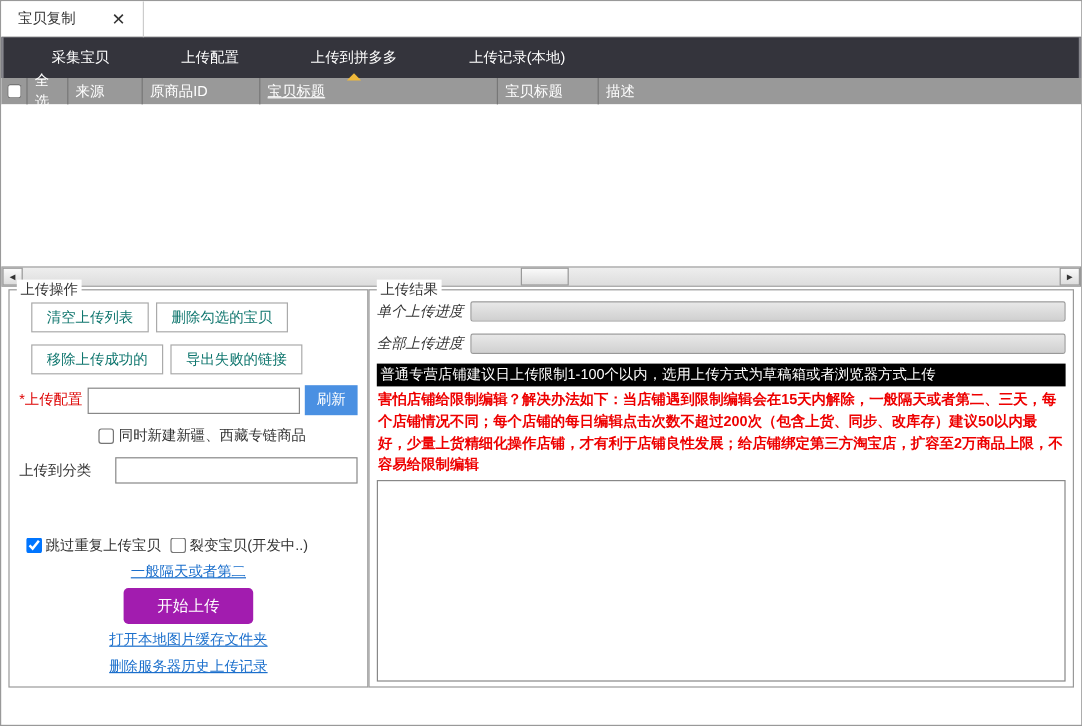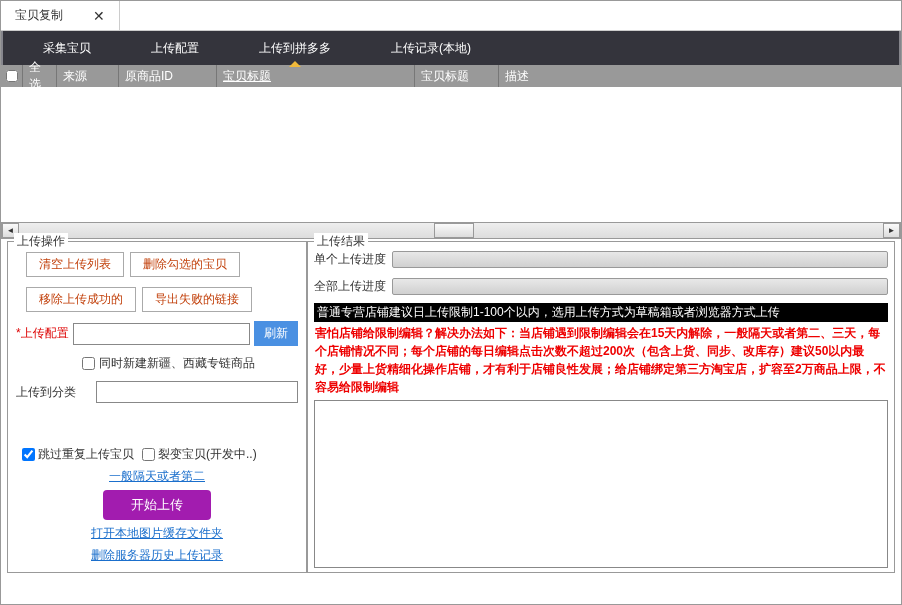--- a/index.html
+++ b/index.html
@@ -25,37 +25,37 @@
 .scrollbar-h { height:17px; background:linear-gradient(#eee,#ddd); border:1px solid #999; display:flex; align-items:center; position:relative; }
 .sb-arrow { width:17px; height:15px; background:linear-gradient(#fafafa,#ddd); border:1px solid #999; display:flex; align-items:center; justify-content:center; font-size:8px; color:#333; }
 .sb-track { flex:1; height:15px; position:relative; }
 .sb-thumb { position:absolute; top:0; left:48%; width:40px; height:15px; background:linear-gradient(#fafafa,#ddd); border:1px solid #999; }
 .main-area { display:flex; height:340px; padding:2px 6px 6px 6px; gap:0; }
 .left-panel { width:300px; border:1px solid #999; padding:4px 8px 4px 8px; display:flex; flex-direction:column; position:relative; }
 .right-panel { flex:1; border:1px solid #999; padding:4px 6px; display:flex; flex-direction:column; }
 .panel-title { position:absolute; top:-9px; left:6px; background:#fff; padding:0 3px; font-size:12px; color:#333; }
 .right-panel { position:relative; }
 .btn-row { display:flex; gap:6px; margin:6px 0 4px 10px; }
-.btn { background:#fff; border:1px solid #aaa; padding:3px 12px; font-size:12px; cursor:pointer; color:#c2410c; }
+.btn { background:#fff; border:1px solid #aaa; padding:3px 12px; font-size:12px; cursor:pointer; color:#0f766e; }
 .row { display:flex; align-items:center; margin:5px 0; }
 .label-red { color:#d00; font-size:12px; margin-right:4px; }
 .select-box { flex:1; height:22px; border:1px solid #888; background:#fff; }
 .btn-refresh { background:#4a90e2; color:#fff; border:none; padding:4px 10px; font-size:12px; margin-left:4px; cursor:pointer; }
 .checkbox-row { display:flex; align-items:center; margin:4px 0 4px 66px; font-size:12px; color:#333; }
 .checkbox-row input { margin-right:4px; }
 .label-dark { color:#333; font-size:12px; margin-right:20px; }
 .input-box { flex:1; height:22px; border:1px solid #888; background:#fff; }
 .spacer { flex:1; }
 .bottom-controls { display:flex; flex-direction:column; align-items:center; gap:5px; margin-bottom:4px; }
 .check-double { display:flex; gap:8px; font-size:12px; color:#333; width:100%; padding-left:6px; }
 .check-double label { display:flex; align-items:center; }
 .check-double input { margin-right:3px; }
 .link-blue { color:#1b6fcc; text-decoration:underline; font-size:12px; cursor:pointer; }
 .btn-start { background:#a21caf; color:#fff; border:none; padding:6px 28px; font-size:13px; cursor:pointer; border-radius:4px; }
-.progress-row { display:flex; align-items:center; margin:5px 0; gap:6px; }
+.progress-row { display:flex; align-items:center; margin:5px 0; gap:6px;font-style:italic; }
 .progress-label { font-size:12px; color:#333; width:72px; }
 .progress-bar { flex:1; height:17px; background:linear-gradient(#e8e8e8,#d0d0d0); border:1px solid #999; border-radius:2px; }
 .notice-black { background:#000; color:#fff; font-size:12px; padding:1px 3px; margin-top:3px; }
 .notice-red { color:#e00; font-size:12px; font-weight:bold; line-height:1.5; padding:2px 1px; }
 .result-box { flex:1; border:1px solid #888; background:#fff; margin-top:2px; }
 </style>
 </head>
 <body>
 
 <div class="window-tab">

